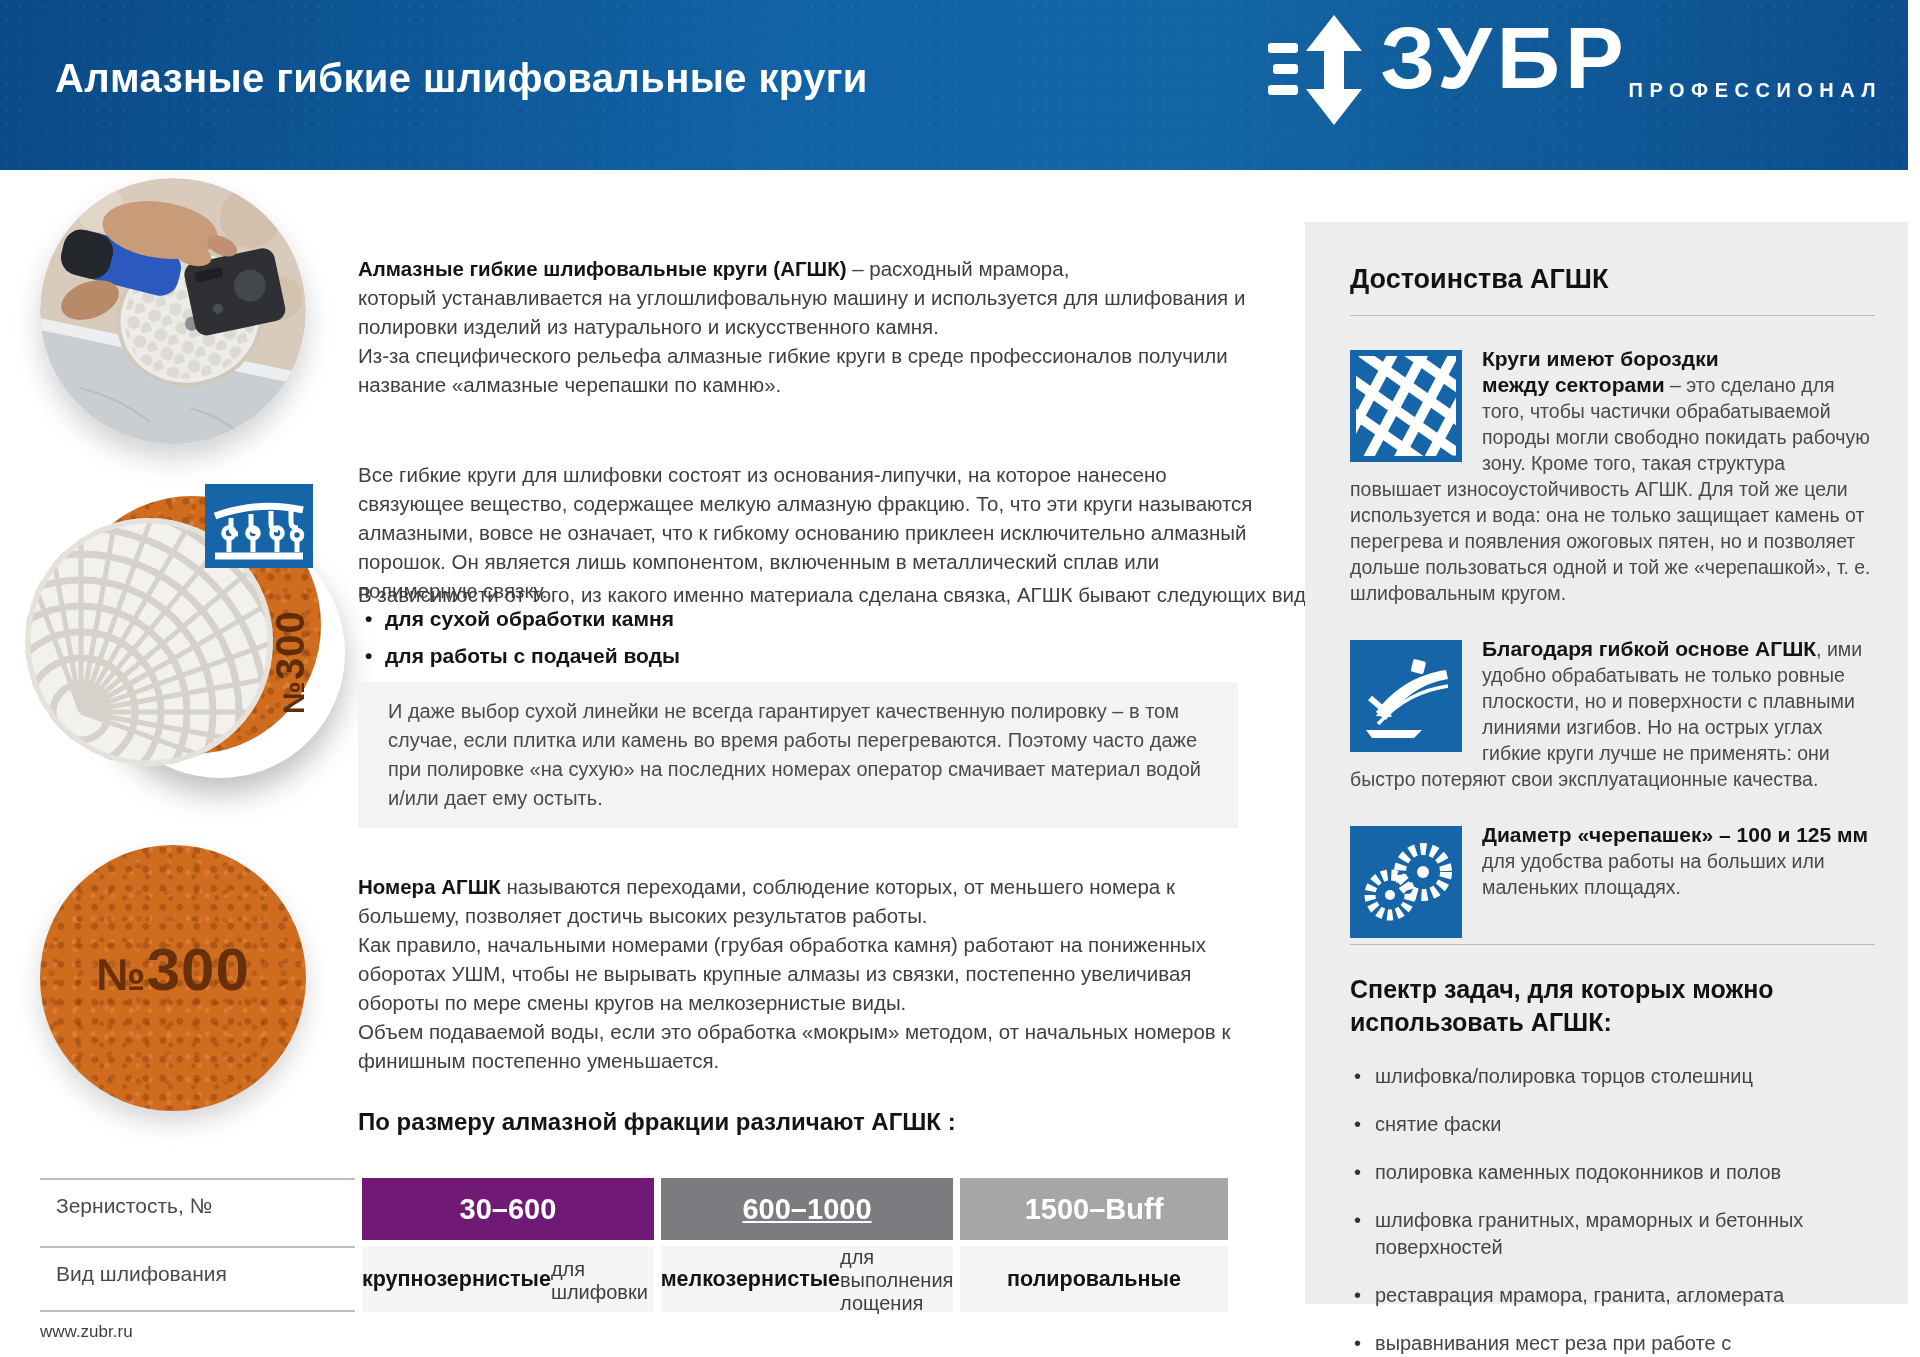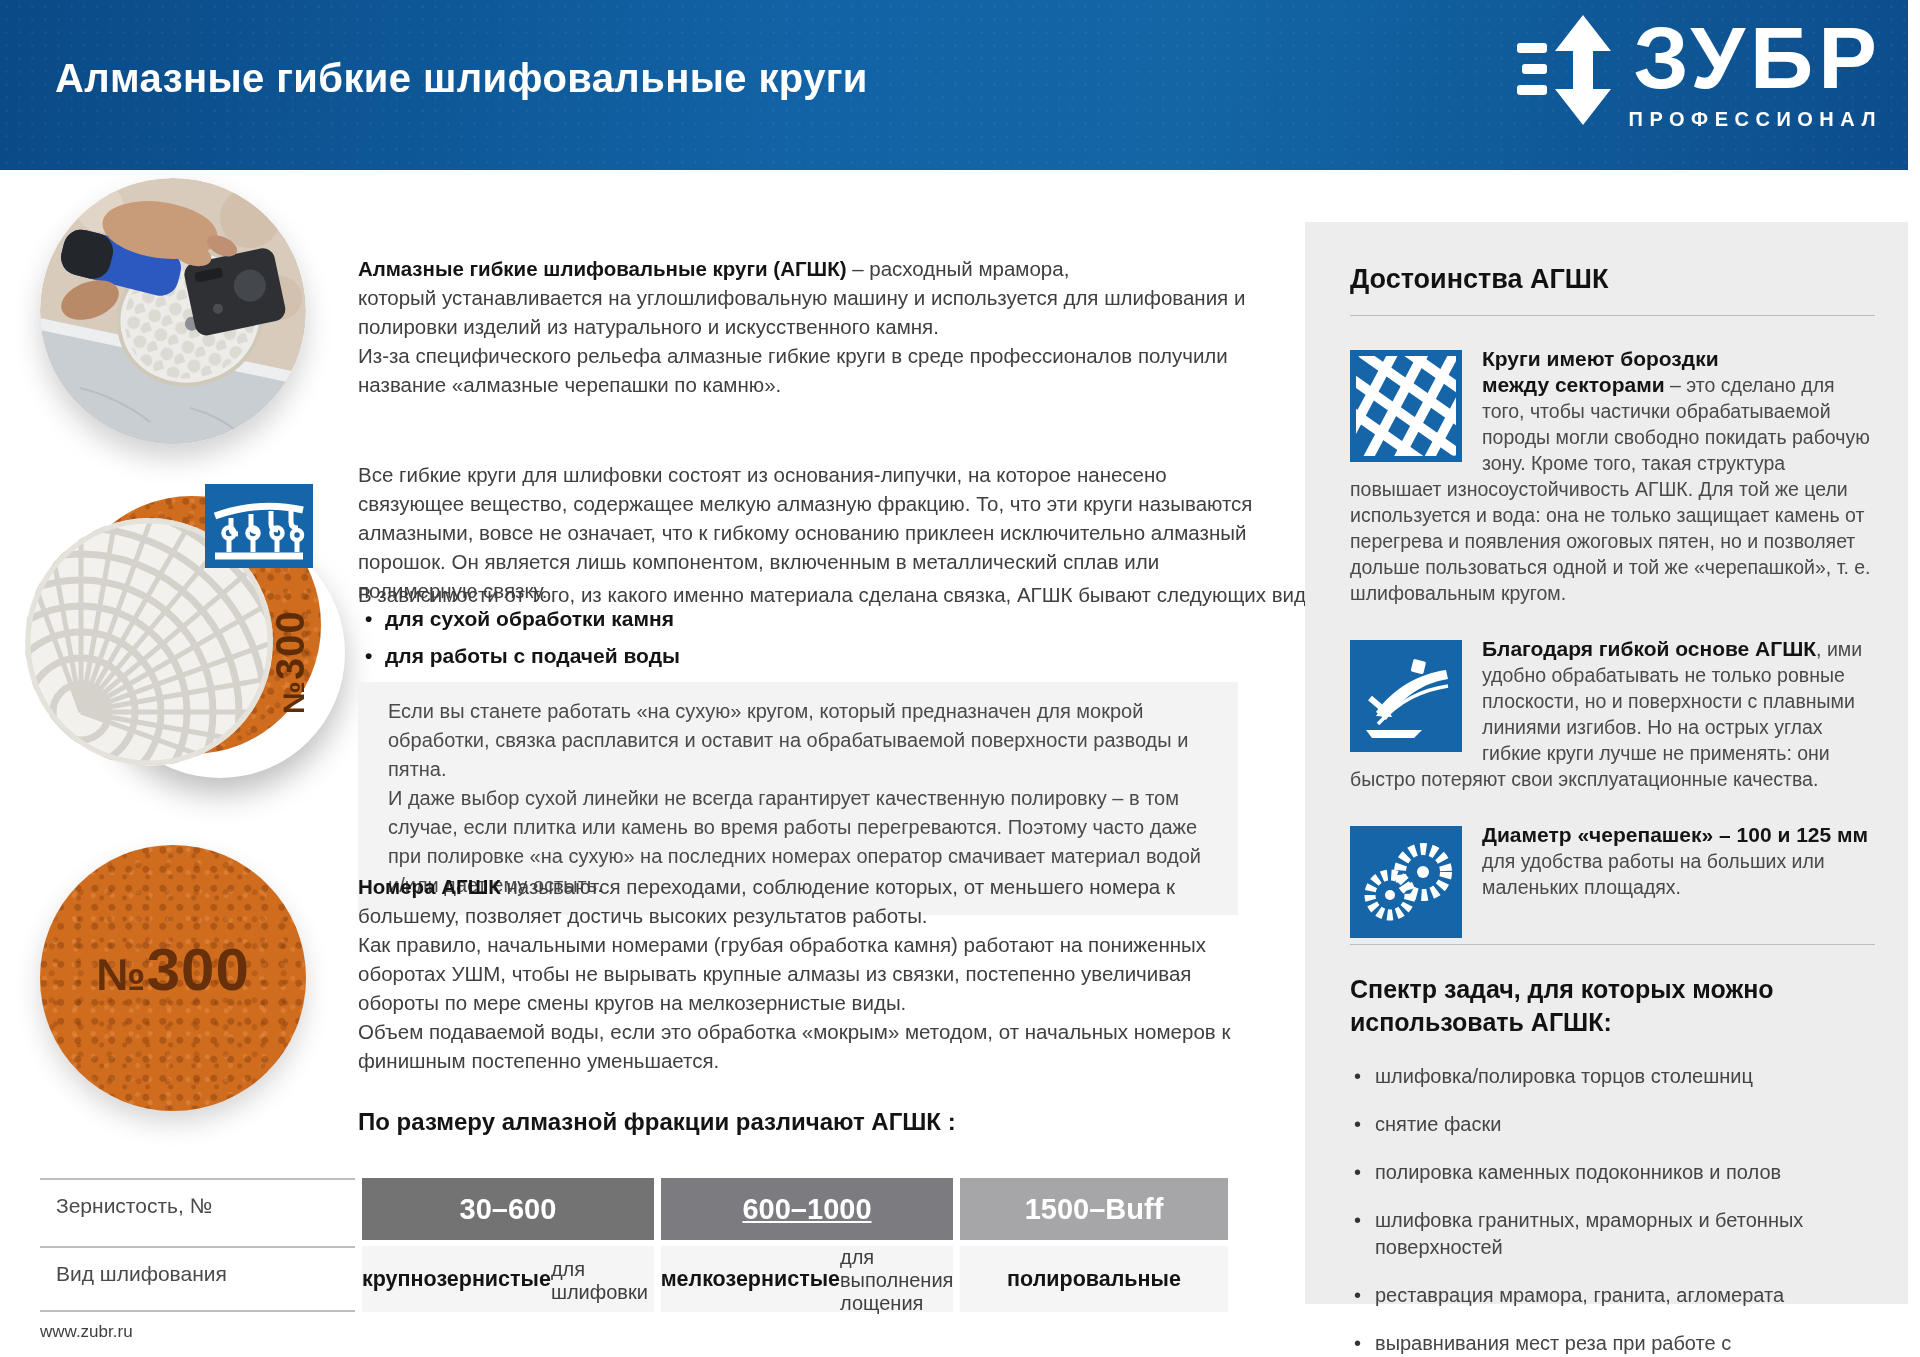--- a/index.html
+++ b/index.html
@@ -10,21 +10,21 @@
   .header{position:absolute;left:0;top:0;width:1920px;height:170px;
           background:linear-gradient(100deg,#0a4largest 0,#0a4a86 0%); 
           background:linear-gradient(100deg,#0a4a86 0%,#1263a6 42%,#1365a4 62%,#0c4d8c 100%);}
   .header::after{content:"";position:absolute;inset:0;
           background-image:radial-gradient(rgba(255,255,255,.05) 1px,transparent 1.6px);
           background-size:13px 13px;pointer-events:none;}
   .header h1{position:absolute;left:55px;top:56px;margin:0;color:#fff;font-size:40px;
           font-weight:700;letter-spacing:.4px;z-index:2;}
   .logo{position:absolute;right:38px;top:14px;display:flex;align-items:flex-start;z-index:2;}
   .logo-icon svg{display:block;}
-  .logo-col{display:flex;flex-direction:column;align-items:flex-end;margin-left:16px;text-align:right;}
+  .logo-col{display:flex;flex-direction:row;align-items:flex-end;margin-left:16px;text-align:right;}
   .brand{color:#fff;font-size:88px;font-weight:800;line-height:1;letter-spacing:5px;}
   .tagline{color:#fff;font-size:20px;font-weight:600;letter-spacing:6.5px;margin-top:6px;}
 
   
   .img-photo{position:absolute;left:40px;top:178px;width:266px;height:266px;border-radius:50%;
           overflow:hidden;box-shadow:0 14px 28px rgba(0,0,0,.18);}
   .wheel-wrap{position:absolute;left:35px;top:492px;width:300px;height:320px;}
   .wheel-back{position:absolute;left:60px;top:36px;width:250px;height:250px;border-radius:50%;
           background:#fff;box-shadow:0 16px 30px rgba(0,0,0,.25);}
   .orange-tex{background-color:#cf6c1e;
@@ -228,35 +228,34 @@
 
   <p class="p p2">Все гибкие круги для шлифовки состоят из основания-липучки, на которое нанесено связующее вещество, содержащее мелкую алмазную фракцию. То, что эти круги называются алмазными, вовсе не означает, что к гибкому основанию приклеен исключительно алмазный порошок. Он является лишь компонентом, включенным в металлический сплав или полимерную связку.</p>
   <p class="p p3">В зависимости от того, из какого именно материала сделана связка, АГШК бывают следующих видов:</p>
 
   <ul class="blist">
     <li>для сухой обработки камня</li>
     <li>для работы с подачей воды</li>
   </ul>
 
   <div class="note" style="background-color: rgb(243, 243, 243);">
-    <div>Если вы станете работать «на сухую» кругом, который предназначен для мокрой обработки, связка расплавится и оставит на обрабатываемой поверхности разводы и пятна.</div>
     <div>И даже выбор сухой линейки не всегда гарантирует качественную полировку – в том случае, если плитка или камень во время работы перегреваются. Поэтому часто даже при полировке «на сухую» на последних номерах оператор смачивает материал водой и/или дает ему остыть.</div>
   </div>
 
   <div class="p p4">
     <div><b>Номера АГШК</b><span> называются переходами, соблюдение которых, от меньшего номера к большему, позволяет достичь высоких результатов работы.</span></div>
     <div>Как правило, начальными номерами (грубая обработка камня) работают на пониженных оборотах УШМ, чтобы не вырывать крупные алмазы из связки, постепенно увеличивая обороты по мере смены кругов на мелкозернистые виды.</div>
     <div>Объем подаваемой воды, если это обработка «мокрым» методом, от начальных номеров к финишным постепенно уменьшается.</div>
   </div>
 
   <h2 class="tbl-title">По размеру алмазной фракции различают АГШК :</h2>
 
   <div class="tbl">
     <div class="lbl r1">Зернистость, №</div>
-    <div class="hcell" style="background-color: #737373; text-align: right;">30–600</div>
+    <div class="hcell" style="background-color: #701a75; text-align: right;">30–600</div>
     <div class="hcell" style="background-color: rgb(124, 124, 128); text-decoration: underline;">600–1000</div>
     <div class="hcell" style="background-color: rgb(166, 166, 169);">1500–Buff</div>
     <div class="lbl r2">Вид шлифования</div>
     <div class="bcell">
       <span class="k">крупнозернистые</span>
       <span class="u">для шлифовки</span>
     </div>
     <div class="bcell">
       <span class="k">мелкозернистые</span>
       <span class="u">для выполнения лощения</span>

